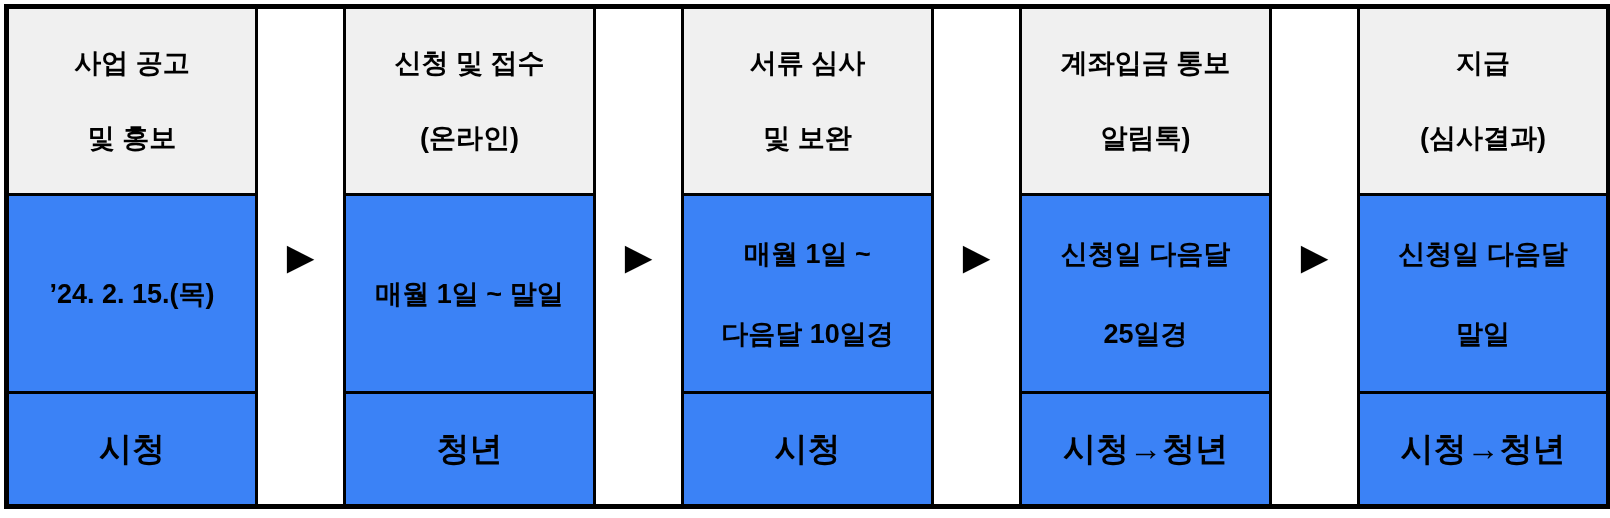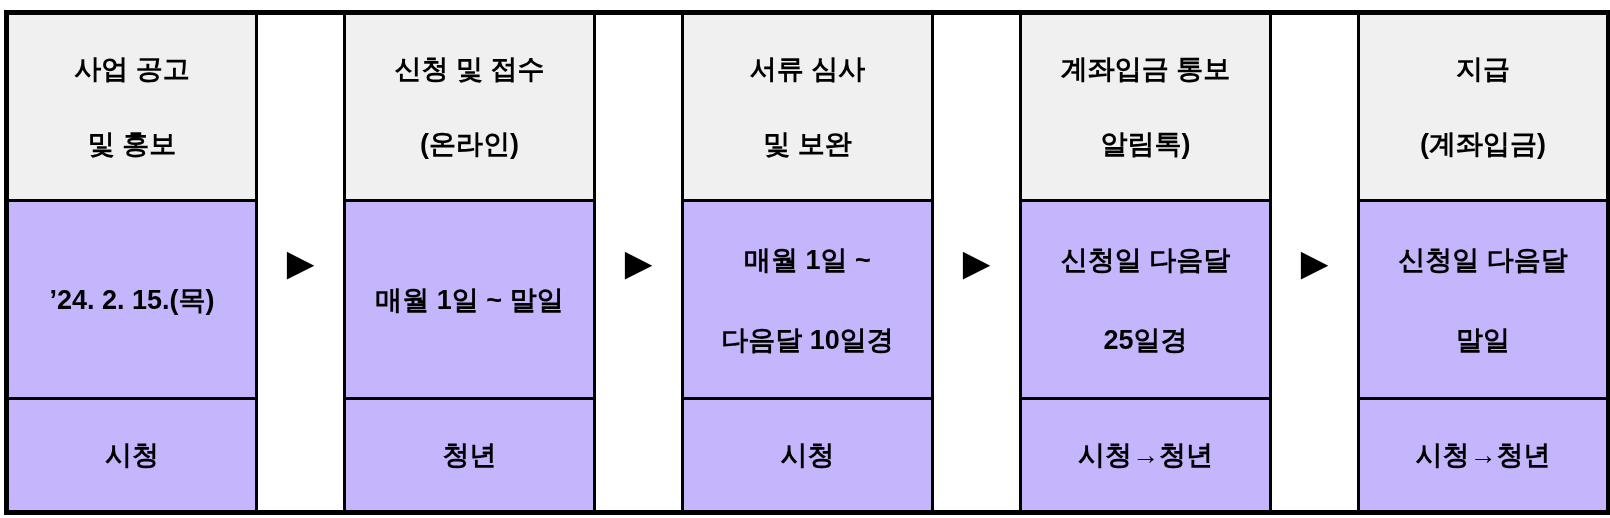--- a/index.html
+++ b/index.html
@@ -8,48 +8,48 @@
     background: #ffffff;
     width: 1610px;
     height: 518px;
     font-family: "Liberation Sans", "DejaVu Sans", sans-serif;
   }
   .flow-table {
     border-collapse: collapse;
     table-layout: fixed;
     width: 1602px;
     height: 492px;
-    margin: 10px 0 0 4px;
+    margin: 4px 0 0 4px;
     border: 5px solid #000000;
   }
   .flow-table td {
     border: 3px solid #000000;
     padding: 0;
     text-align: center;
     vertical-align: middle;
     color: #000000;
     font-weight: bold;
-    background: #c4b5fd;
+    background: #3b82f6;
     overflow: hidden;
   }
   td.title-cell {
     background: #f0f0f0;
   }
   .title-line {
     font-size: 27px;
     line-height: 75px;
     white-space: nowrap;
   }
   .period-line {
     font-size: 27px;
     line-height: 80px;
     white-space: nowrap;
   }
   .actor-line {
-    font-size: 27px;
+    font-size: 33px;
     line-height: 36px;
     white-space: nowrap;
   }
   td.arrow-cell {
     background: #ffffff;
   }
   .arrow-glyph {
     font-size: 36px;
     line-height: 36px;
     color: #000000;
@@ -100,21 +100,21 @@
     </td>
     <td class="title-cell">
       <div class="title-line">계좌입금 통보</div>
       <div class="title-line">알림톡)</div>
     </td>
     <td class="arrow-cell" rowspan="3">
       <span class="arrow-glyph">▶</span>
     </td>
     <td class="title-cell">
       <div class="title-line">지급</div>
-      <div class="title-line">(계좌입금)</div>
+      <div class="title-line">(심사결과)</div>
     </td>
   </tr>
 
   <tr class="row-period">
     <td>
       <div class="period-line">’24. 2. 15.(목)</div>
       <div class="period-line"></div>
     </td>
     <td>
       <div class="period-line">매월 1일 ~ 말일</div>

